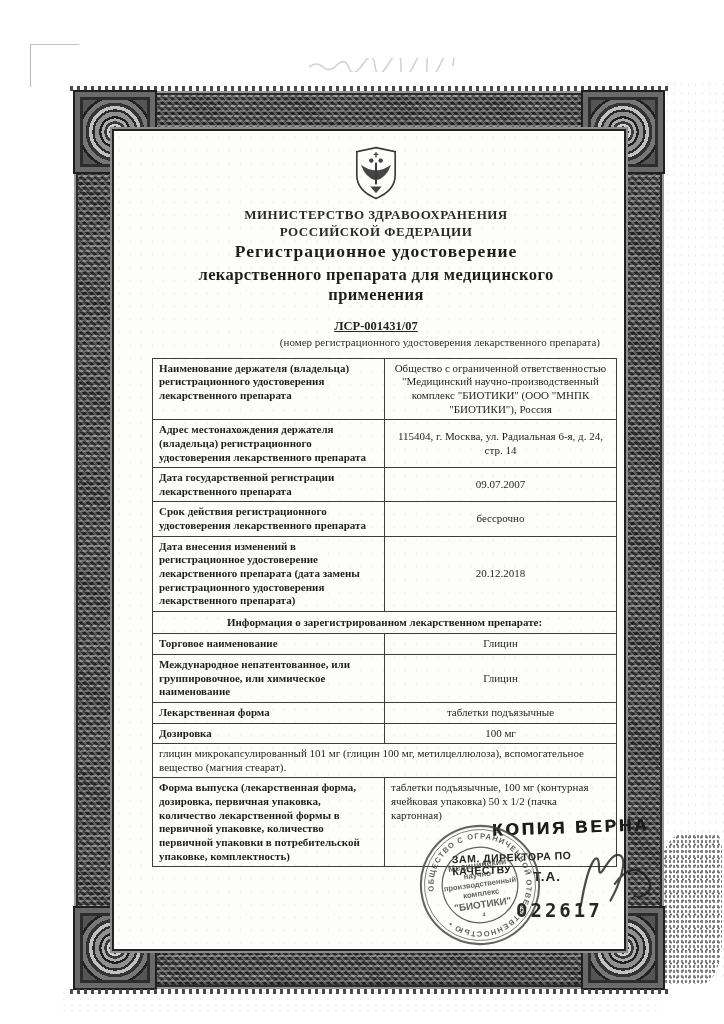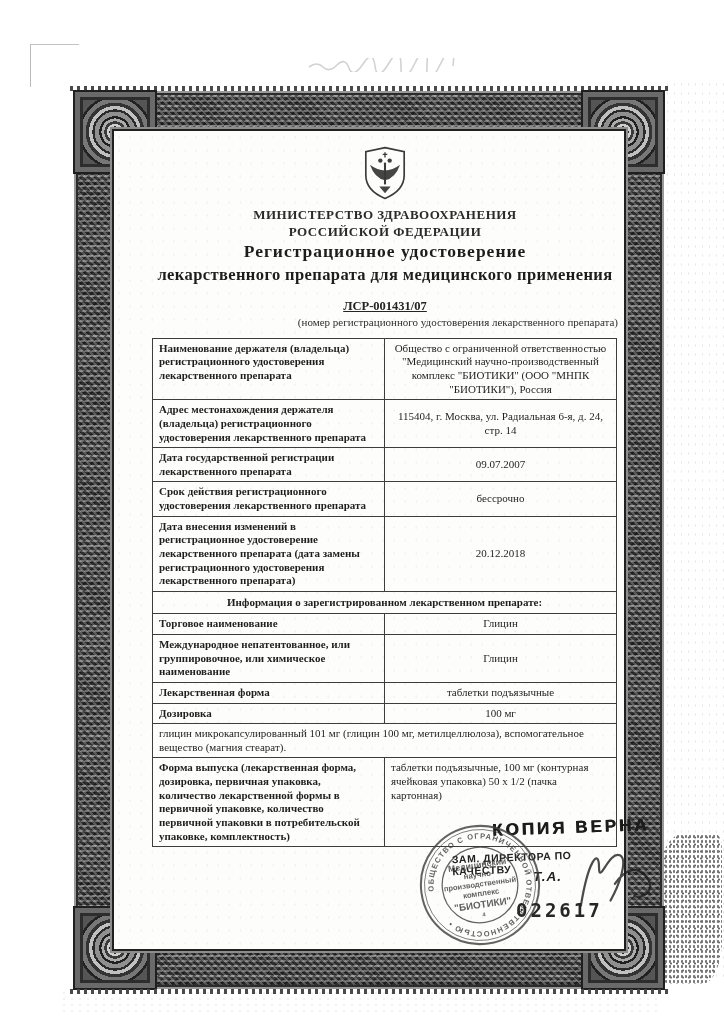--- a/index.html
+++ b/index.html
@@ -40,21 +40,21 @@
       #f0f0f0 0 6%, #2c2c2c 6% 10%, #cfcfcf 10% 14%, #3a3a3a 14% 19%, #ababab 19% 24%,
       #1f1f1f 24% 28%, #8f8f8f 28% 36%, #2a2a2a 36% 40%, #c0c0c0 40% 46%, #333 46% 52%,
       #777 52% 60%, #222 60% 64%, #555 64% 100%);
     box-shadow:inset 0 0 0 5px #6a6a6a, inset 0 0 0 8px #2d2d2d;}
   .corner.tl{left:-5px;top:-5px}.corner.tr{right:-5px;top:-5px}
   .corner.bl{left:-5px;bottom:-5px}.corner.br{right:-5px;bottom:-5px}
 
   .inner{position:relative;width:100%;height:100%;background:#fdfdfb;box-sizing:border-box;
     box-shadow:0 0 0 2px #202020, 0 0 0 4px #8d8d8d;
     background-image:radial-gradient(rgba(40,40,40,.045) 1px,transparent 1px);background-size:11px 13px;
-    padding:8px 6px 0 38px;font-family:Liberation Serif, serif;}
+    padding:8px 24px 0 38px;font-family:Liberation Serif, serif;}
 
   .emblem{width:50px;margin:6px auto 0;display:block;text-align:center;}
   .ministry{margin-top:6px;text-align:center;font-weight:bold;font-size:13px;line-height:1.3;
     letter-spacing:.5px;color:#2a2a2a;}
   .doc-title{text-align:center;font-weight:bold;color:#1d1d1d;}
   .doc-title .t1{font-size:17.5px;letter-spacing:1px;}
   .doc-title .t2{font-size:16.5px;letter-spacing:.4px;margin-top:3px;}
   .cert-number{margin-top:14px;text-align:center;font-weight:bold;font-size:12.5px;
     text-decoration:underline;color:#242424;}
   .cert-caption{margin-top:2px;text-align:right;font-size:11px;color:#2e2e2e;}
@@ -70,21 +70,21 @@
   .doc-table td.span-bold{font-weight:bold;text-align:left;}
   .doc-table td.span-normal{text-align:left;}
 
   
   .copy-mark{position:absolute;left:492px;top:818px;font-family:"Liberation Sans",sans-serif;
     font-weight:bold;font-size:17px;letter-spacing:3px;color:#1c1c1c;transform:rotate(-2deg);
     text-shadow:.6px 0 0 #1c1c1c;}
   .position-line{position:absolute;left:452px;top:850px;font-family:"Liberation Sans",sans-serif;
     font-weight:bold;font-size:10.5px;letter-spacing:.5px;color:#222;transform:rotate(-2deg);width:180px;}
   .signer-initials{position:absolute;left:533px;top:869px;font-family:"Liberation Sans",sans-serif;
-    font-weight:bold;font-size:13.5px;color:#1e1e1e;letter-spacing:1px;font-style:italic;}
+    font-weight:bold;font-size:13.5px;color:#1e1e1e;letter-spacing:1px;}
   .signature{position:absolute;left:568px;top:840px;opacity:.9;transform:rotate(-6deg);}
   .round-stamp{position:absolute;left:402px;top:822px;width:156px;height:126px;opacity:.82;
     transform:rotate(-8deg);}
   .serial-number{position:absolute;left:516px;top:899px;font-family:"DejaVu Sans Mono",monospace;
     font-weight:bold;font-size:19px;letter-spacing:3px;color:#272727;}
 </style>
 </head>
 <body>
 
 <div class="page">

